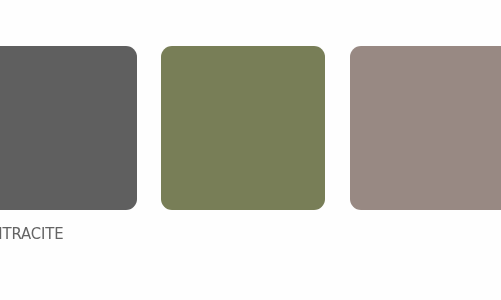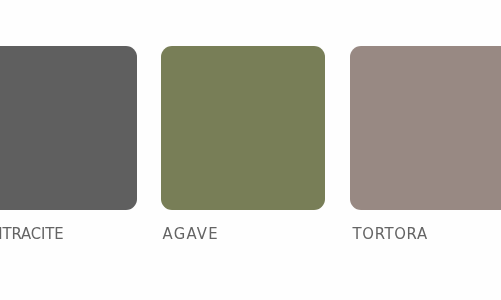--- a/index.html
+++ b/index.html
@@ -52,18 +52,16 @@
 </style>
 </head>
 <body>
 
 <div class="palette">
 
   <div class="swatch-chip" id="chip-antracite"></div>
   <div class="swatch-label" id="label-antracite">ANTRACITE</div>
 
   <div class="swatch-chip" id="chip-agave"></div>
-  <div class="swatch-label" id="label-agave">AGAVE</div>
 
   <div class="swatch-chip" id="chip-tortora"></div>
-  <div class="swatch-label" id="label-tortora">TORTORA</div>
 
 </div>
 
 </body></html>

